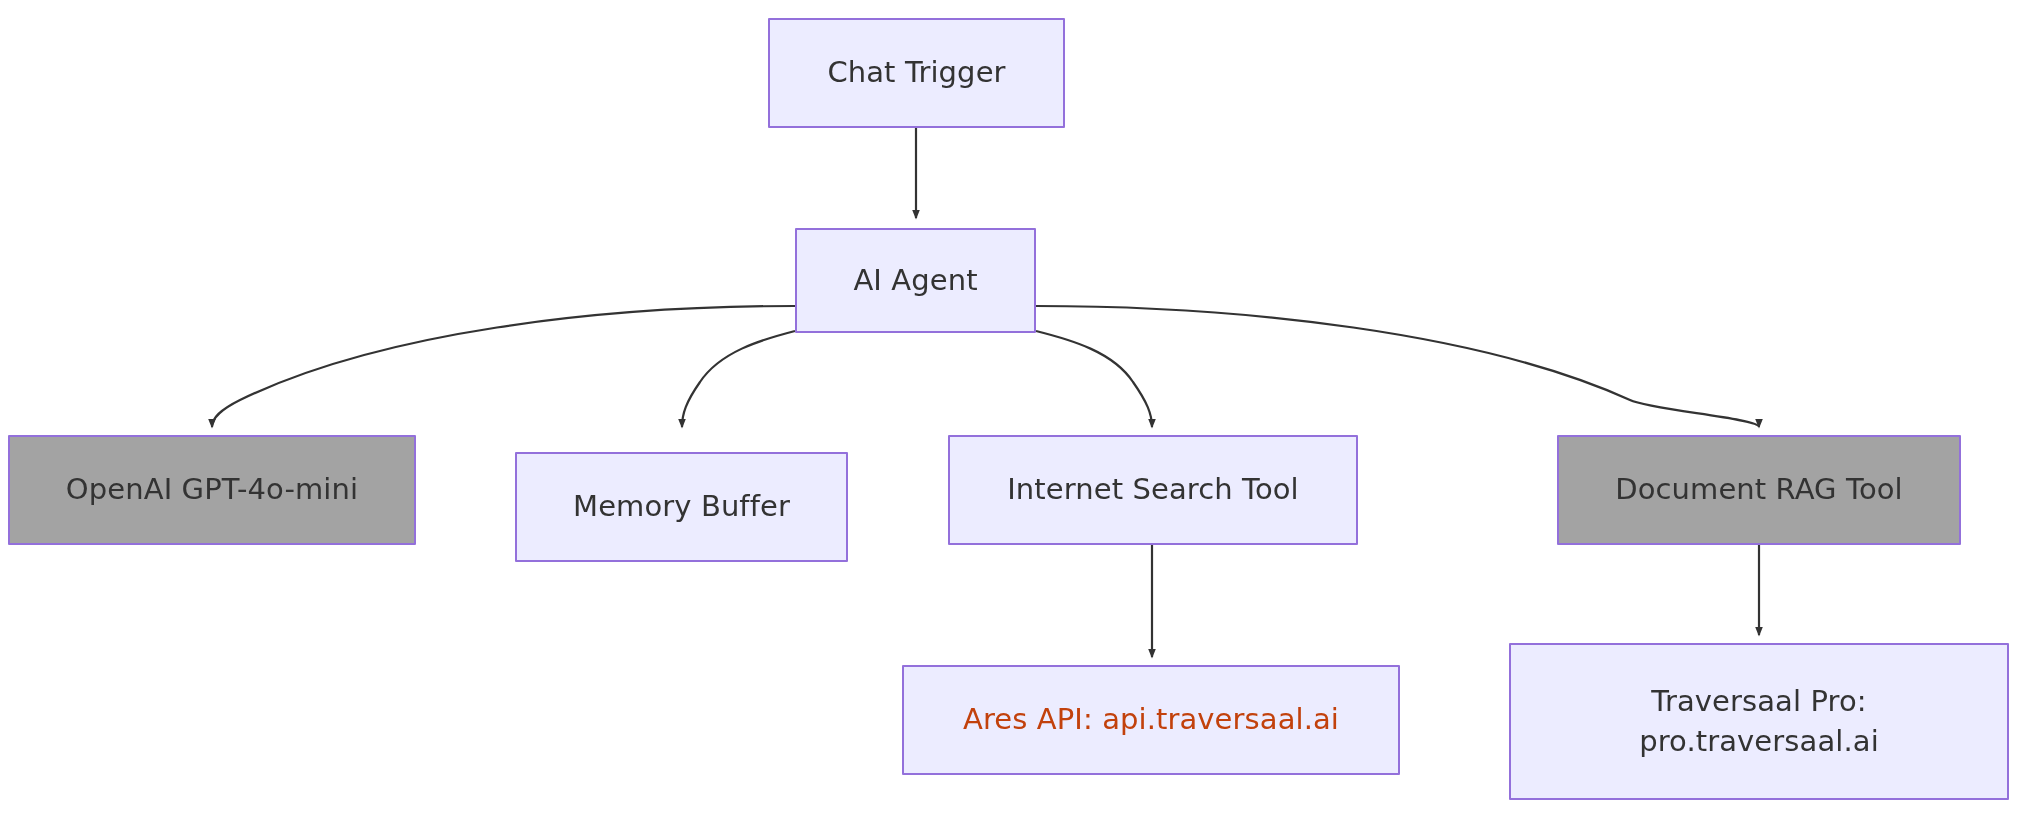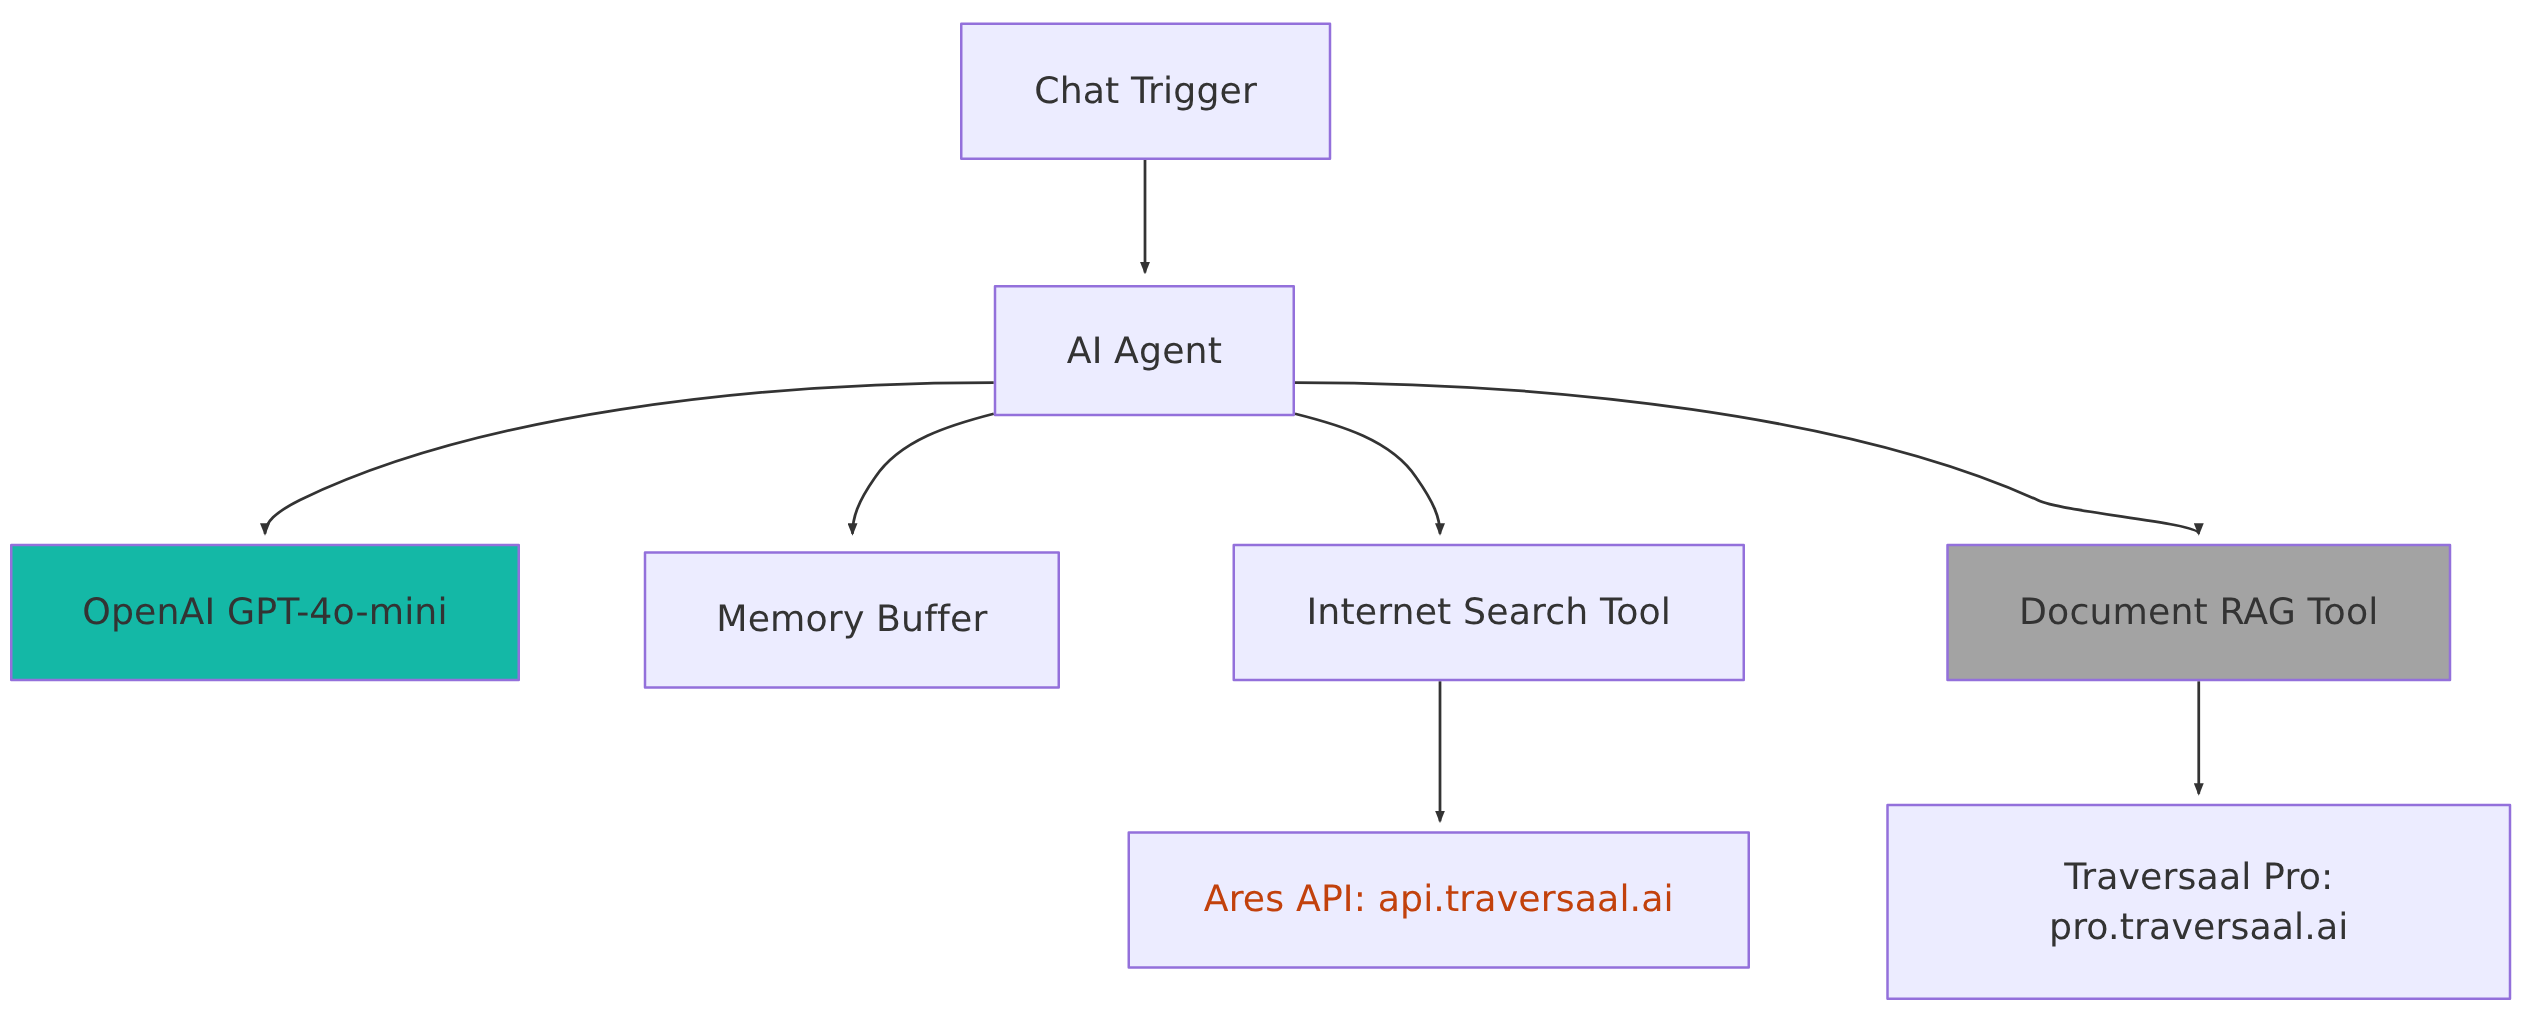--- a/index.html
+++ b/index.html
@@ -80,29 +80,29 @@
   </svg>
 
   <div class="node" style="left: 768px; top: 18px; width: 297px; height: 110px; background: rgb(236, 236, 255); border-color: rgb(147, 112, 219); color: rgb(51, 51, 51);">
     <span class="node-label">Chat Trigger</span>
   </div>
 
   <div class="node" style="left: 795px; top: 228px; width: 241px; height: 105px; background: rgb(236, 236, 255); border-color: rgb(147, 112, 219); color: rgb(51, 51, 51);">
     <span class="node-label">AI Agent</span>
   </div>
 
-  <div class="node" style="left: 8px; top: 435px; width: 408px; height: 110px; background: #14b8a6; border-color: rgb(147, 112, 219); color: rgb(51, 51, 51);">
+  <div class="node" style="left: 8px; top: 435px; width: 408px; height: 110px; background: #a3a3a3; border-color: rgb(147, 112, 219); color: rgb(51, 51, 51);">
     <span class="node-label">OpenAI GPT-4o-mini</span>
   </div>
 
-  <div class="node" style="left: 515px; top: 441px; width: 333px; height: 110px; background: rgb(236, 236, 255); border-color: rgb(147, 112, 219); color: rgb(51, 51, 51);">
+  <div class="node" style="left: 515px; top: 452px; width: 333px; height: 110px; background: rgb(236, 236, 255); border-color: rgb(147, 112, 219); color: rgb(51, 51, 51);">
     <span class="node-label">Memory Buffer</span>
   </div>
 
-  <div class="node" style="left: 948px; top: 435px; width: 410px; height: 110px; background: rgb(236, 236, 255); border-color: rgb(147, 112, 219); color: rgb(51, 51, 51); margin-left: 38px;">
+  <div class="node" style="left: 948px; top: 435px; width: 410px; height: 110px; background: rgb(236, 236, 255); border-color: rgb(147, 112, 219); color: rgb(51, 51, 51);">
     <span class="node-label">Internet Search Tool</span>
   </div>
 
   <div class="node" style="left: 1557px; top: 435px; width: 404px; height: 110px; background: #a3a3a3; border-color: rgb(147, 112, 219); color: rgb(51, 51, 51);">
     <span class="node-label">Document RAG Tool</span>
   </div>
 
   <div class="node" style="left: 902px; top: 665px; width: 498px; height: 110px; background: rgb(236, 236, 255); border-color: rgb(147, 112, 219); color: #c2410c;">
     <span class="node-label">Ares API: api.traversaal.ai</span>
   </div>

